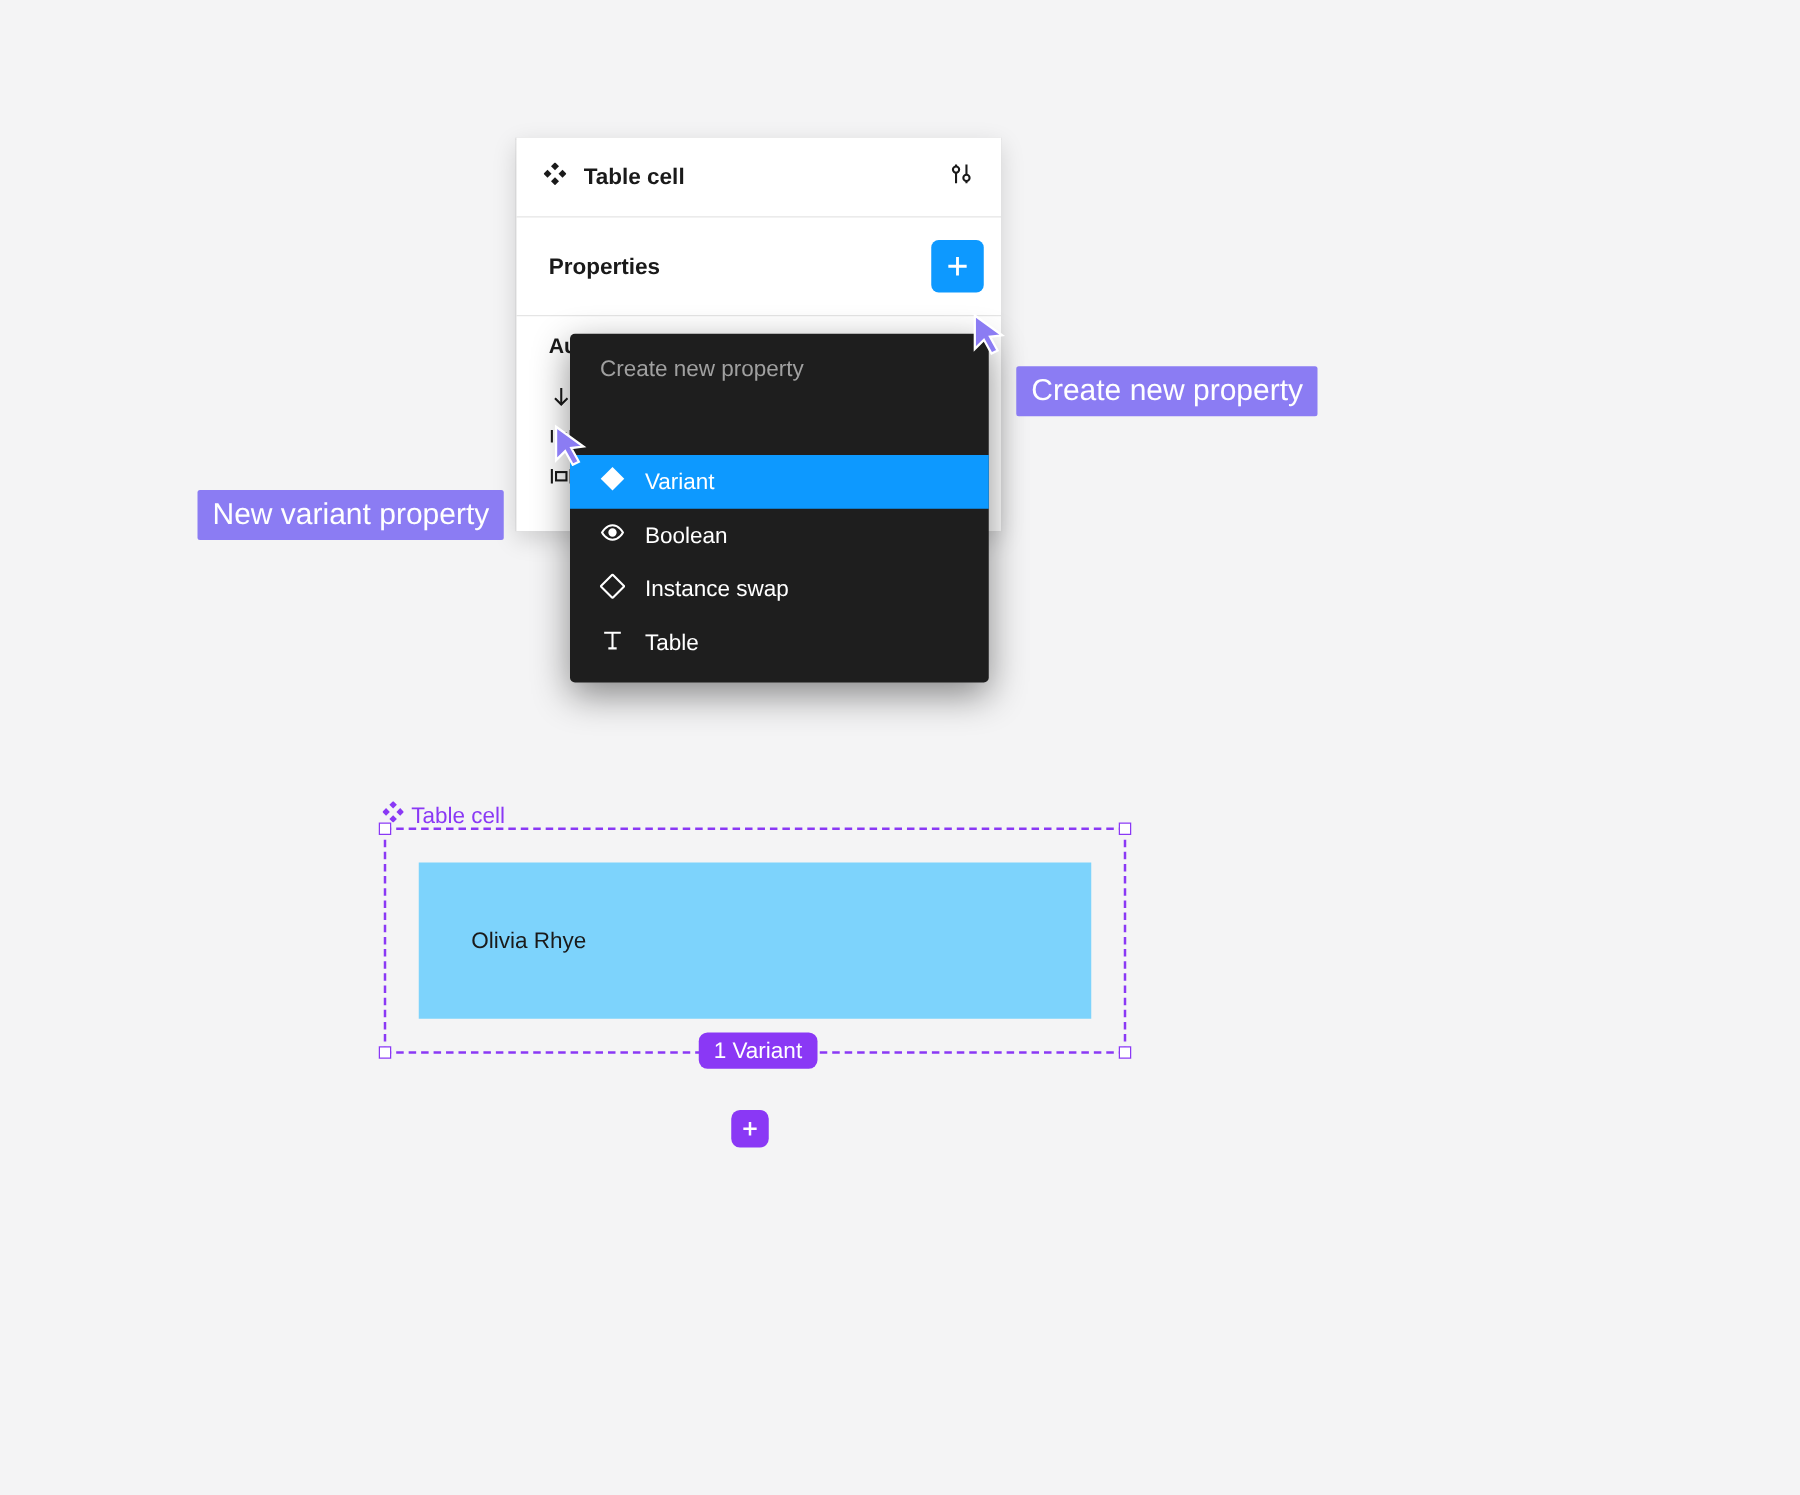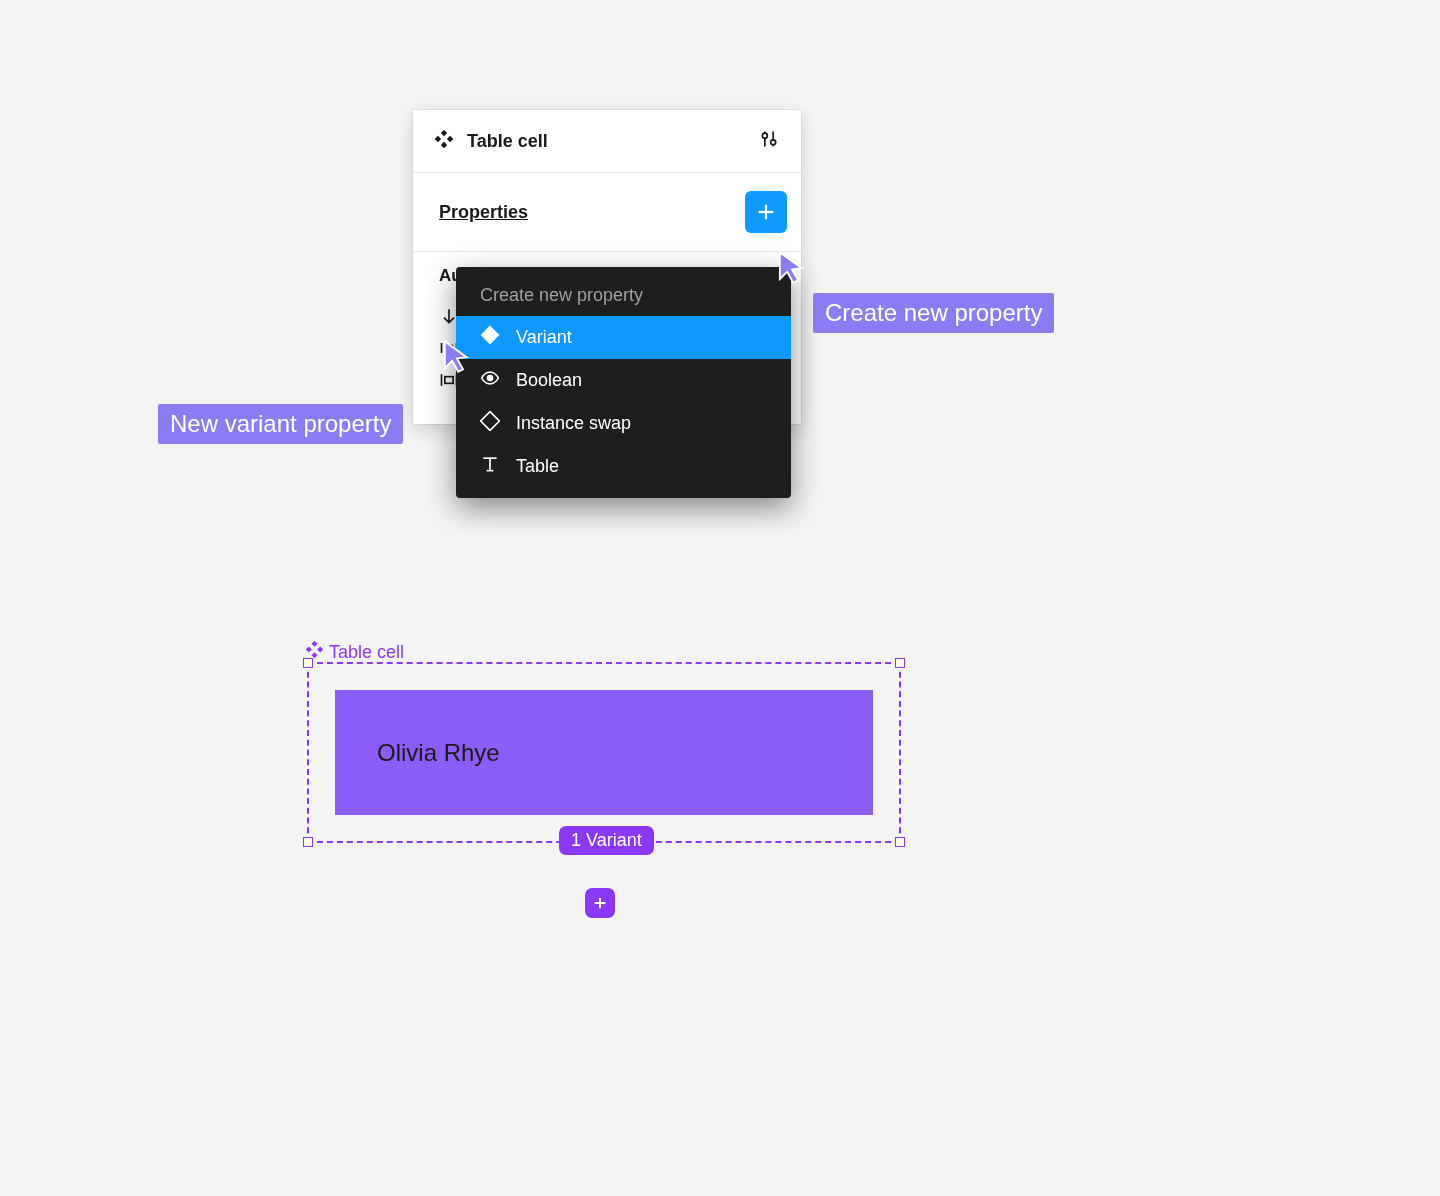--- a/index.html
+++ b/index.html
@@ -32,21 +32,20 @@
   .component-icon { width: 18px; height: 18px; }
   .panel-title { font-weight: 700; font-size: 18px; }
   .sliders-icon { width: 20px; height: 22px; }
 
   .panel-section {
     display: flex;
     align-items: center;
     justify-content: space-between;
     padding: 18px 14px 18px 26px;
     border-bottom: 1px solid #e5e5e5;
-    text-decoration: underline;
   }
   .section-title { font-weight: 700; font-size: 18px; }
   .add-btn {
     width: 42px; height: 42px;
     background: #0d99ff;
     border-radius: 6px;
     display: flex; align-items: center; justify-content: center;
     cursor: pointer;
   }
   .add-btn svg { width: 22px; height: 22px; stroke: #fff; }
@@ -77,35 +76,35 @@
     color: #a0a0a0;
     font-size: 18px;
   }
   .menu-item {
     display: flex;
     align-items: center;
     gap: 16px;
     padding: 9px 24px;
     cursor: pointer;
   }
-  .menu-item.selected { background: #0d99ff; color: #fff; }
+  .menu-item.selected { background: #0d99ff; color: #fff; margin-top: 48px; }
   .menu-item svg { width: 20px; height: 20px; flex-shrink: 0; }
 
   
   .anno {
     position: absolute;
     background: #8b7cf3;
     color: #fff;
     font-size: 24px;
     font-weight: 500;
     padding: 6px 12px;
     border-radius: 2px;
     white-space: nowrap;
   }
-  .anno-left { left: 158px; top: 392px; margin-top: 12px; }
+  .anno-left { left: 158px; top: 392px; }
   .anno-right { left: 813px; top: 293px; }
 
   
   .cursor {
     position: absolute;
     width: 0; height: 0;
   }
   .cursor svg { width: 30px; height: 34px; }
   .cursor-addbtn { left: 777px; top: 250px; }
   .cursor-variant { left: 442px; top: 339px; }
@@ -133,26 +132,26 @@
     width: 10px; height: 10px;
     background: #fff;
     border: 1.5px solid #8a38f5;
   }
   .sel-tl { left: -6px; top: -6px; }
   .sel-tr { right: -6px; top: -6px; }
   .sel-bl { left: -6px; bottom: -6px; }
   .sel-br { right: -6px; bottom: -6px; }
 
   .cell {
-    background: #8b5cf6;
+    background: #7dd3fc;
     height: 100%;
     display: flex;
     align-items: center;
     padding: 0 42px;
-    font-size: 24px;
+    font-size: 18px;
     color: #1a1a1a;
   }
 
   .variant-badge {
     position: absolute;
     left: 559px; top: 826px;
     background: #8a38f5;
     color: #fff;
     padding: 4px 12px;
     border-radius: 7px;

